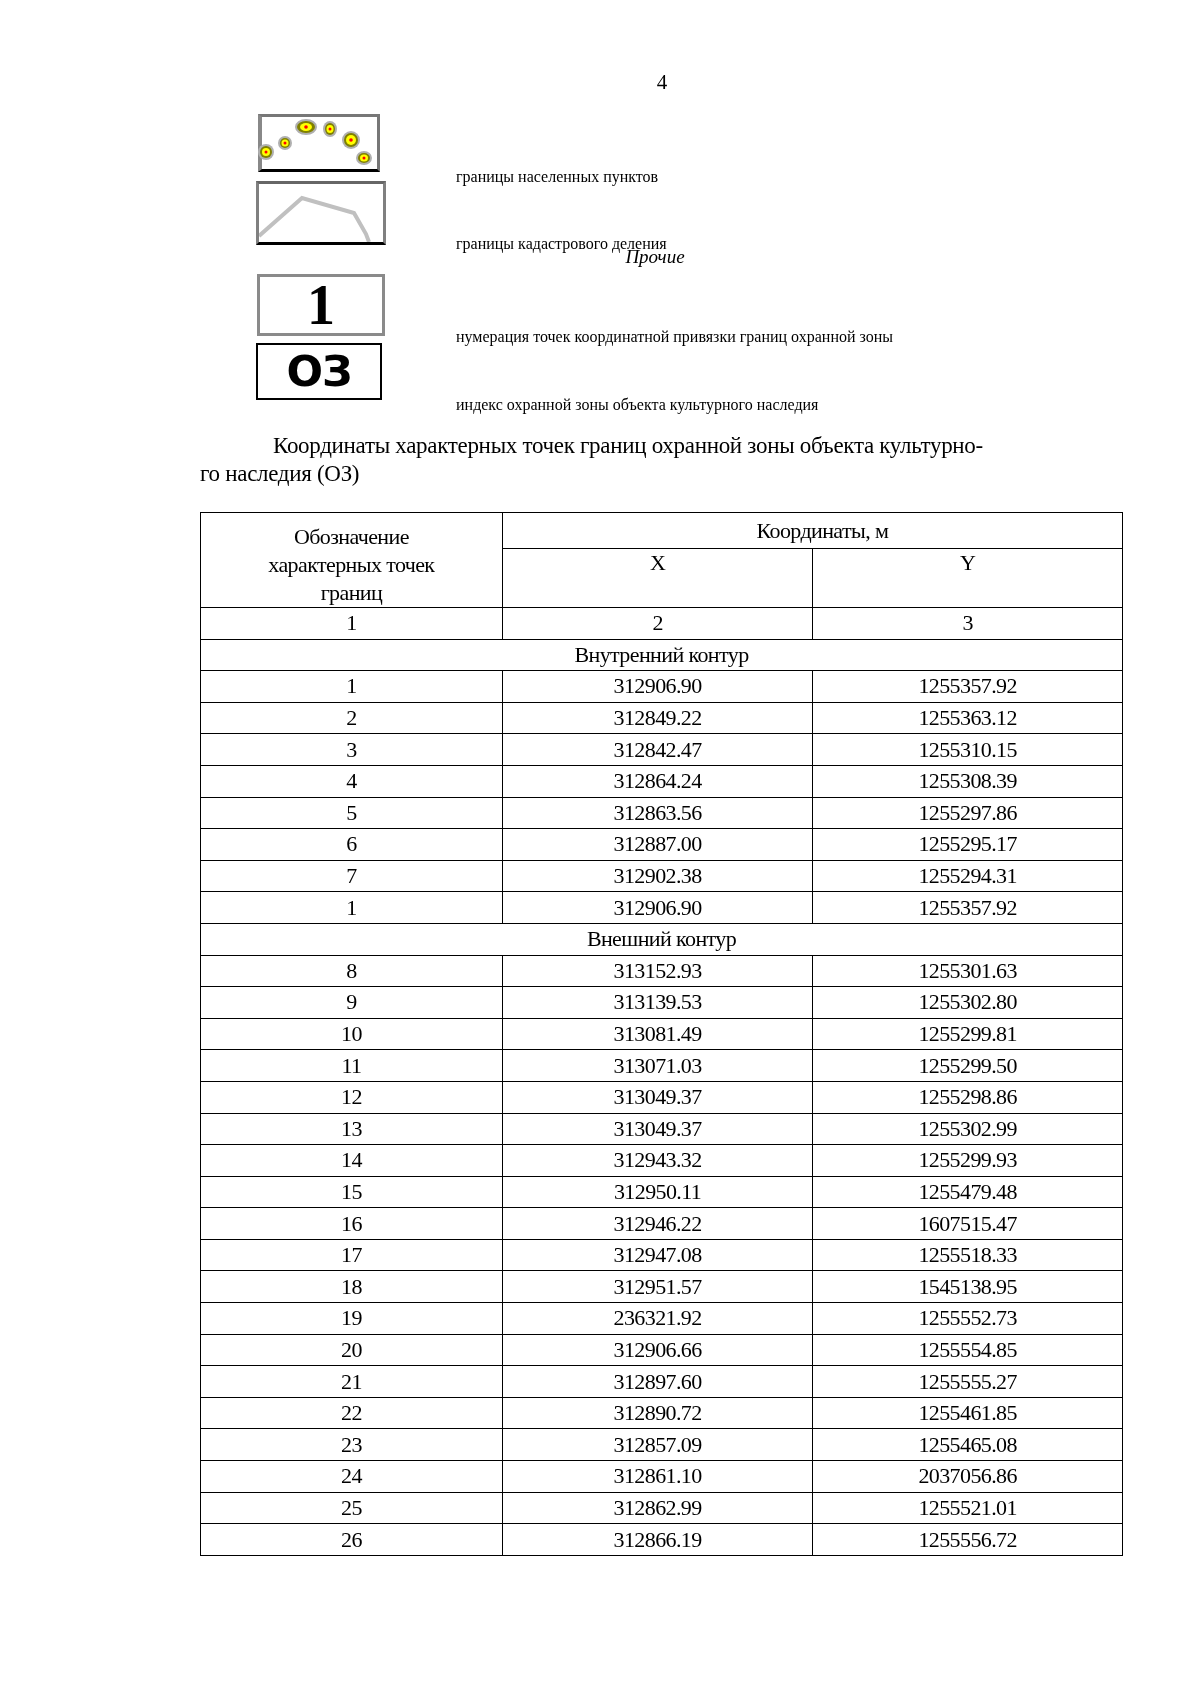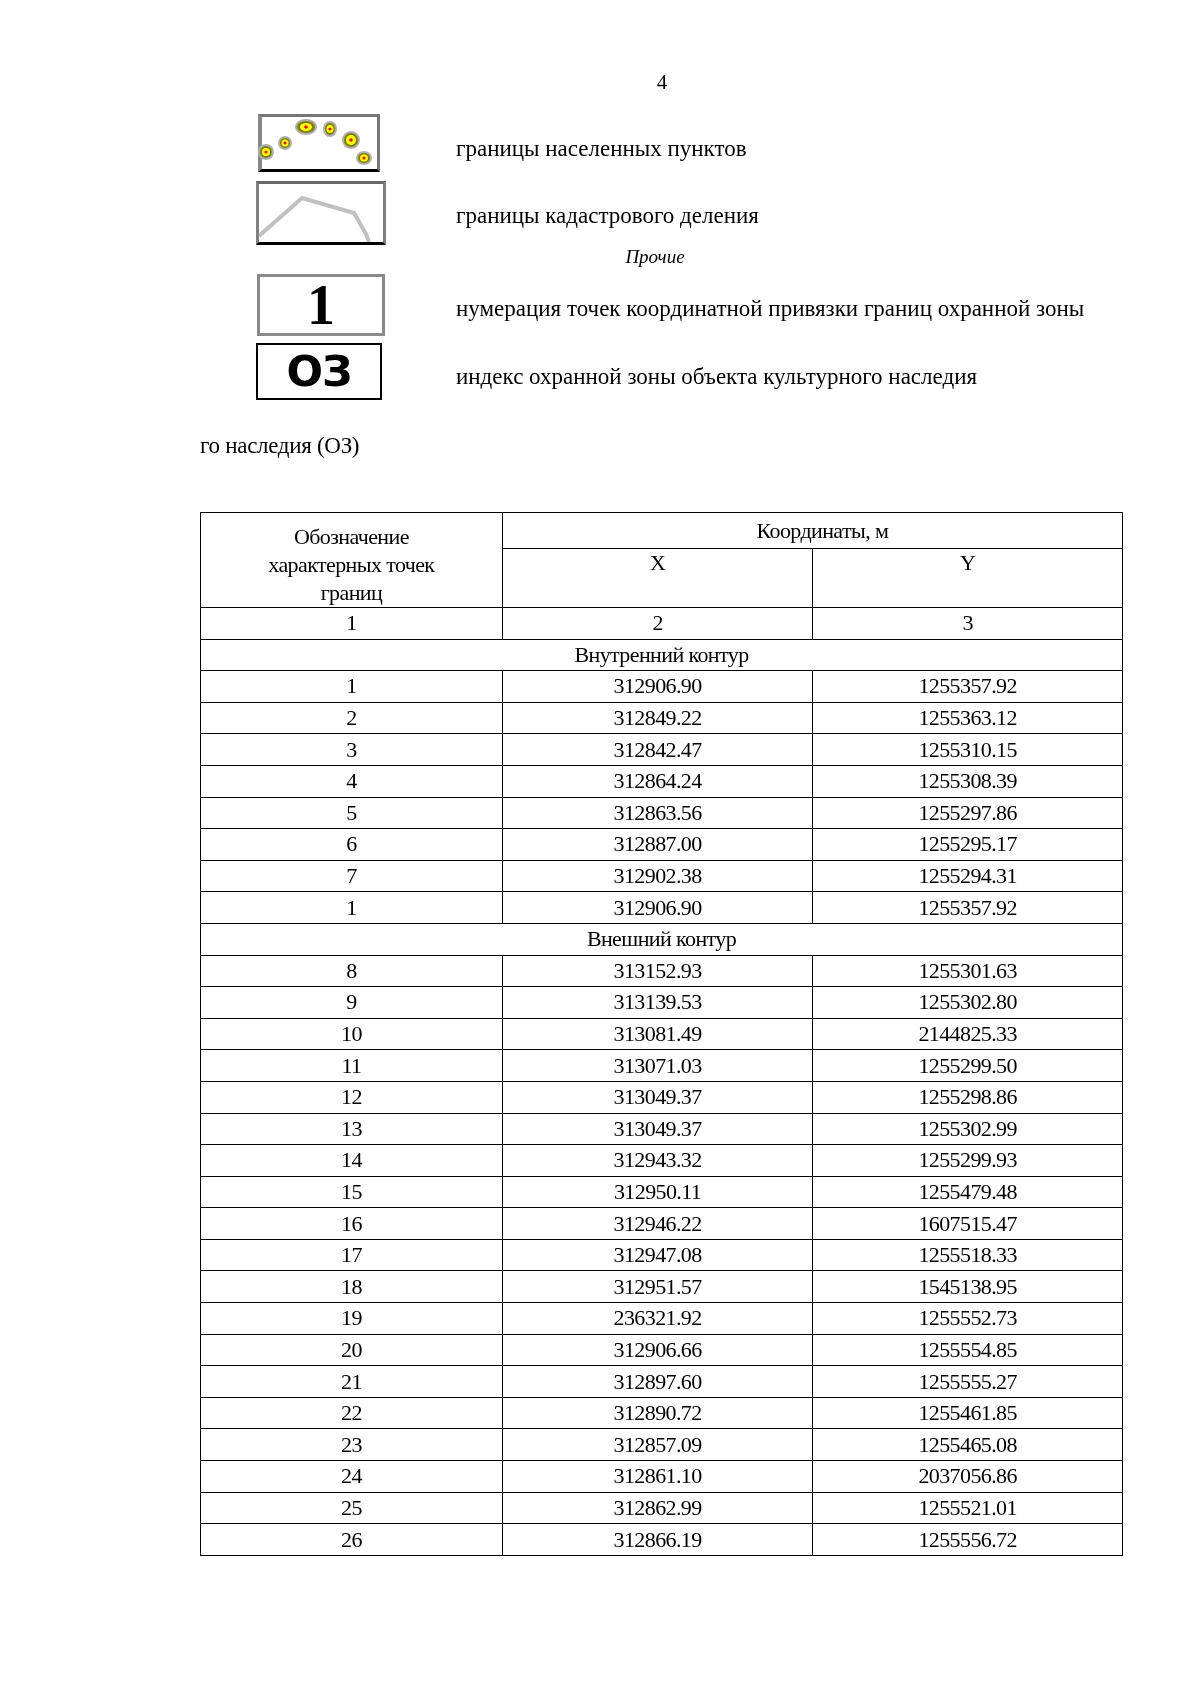--- a/index.html
+++ b/index.html
@@ -2,21 +2,21 @@
 <html><head>
   <meta charset="utf-8">
   <style>
     html, body { margin: 0; padding: 0; background: #ffffff; }
     body {
       width: 1200px; height: 1697px; position: relative; overflow: hidden;
       font-family: "Liberation Serif", "DejaVu Serif", serif; color: #000;
     }
     .page-number { position: absolute; top: 70px; left: 0; width: 1324px; text-align: center; font-size: 21px; }
     .legend-sym { position: absolute; box-sizing: border-box; }
-    .legend-label { position: absolute; left: 456px; font-size: 23px; white-space: nowrap; }
+    .legend-label { position: absolute; left: 456px; font-size: 16px; white-space: nowrap; margin-top: 32px; }
 
     .sym-settlement { left: 258px; top: 114px; width: 122px; height: 58px; border-top: 3px solid #777; border-left: 4px solid #888; border-right: 3px solid #777; border-bottom: 3px solid #000; }
     .sym-cadastral { left: 256px; top: 181px; width: 130px; height: 64px; border: 3px solid #808080; border-bottom-color: #000; border-top-color: #666; }
     .sym-number { left: 257px; top: 274px; width: 128px; height: 62px; border: 3px solid #8a8a8a; text-align: center; font-family: "Liberation Serif", serif; font-weight: bold; font-size: 56px; line-height: 56px; }
     .sym-oz { left: 256px; top: 343px; width: 126px; height: 57px; border: 2px solid #000; text-align: center; font-family: "DejaVu Sans", sans-serif; font-weight: bold; font-size: 43px; line-height: 52px; letter-spacing: -1px; }
 
     .subheading { position: absolute; top: 246px; left: 0; width: 1310px; text-align: center; font-style: italic; font-size: 19px; }
 
     .caption { position: absolute; top: 432px; left: 200px; width: 922px; font-size: 23px; line-height: 28px;
       font-family: "Liberation Sans Narrow", "Liberation Serif", serif; letter-spacing: -0.3px; text-align: justify; }
@@ -78,20 +78,21 @@
   <div class="subheading">Прочие</div>
 
   <div class="legend-sym sym-number">1</div>
   <div class="legend-label" style="top:296px;">нумерация точек координатной привязки границ охранной зоны</div>
 
   <div class="legend-sym sym-oz">ОЗ</div>
   <div class="legend-label" style="top:364px;">индекс охранной зоны объекта культурного наследия</div>
 </div>
 
 <div class="caption">
+  <span class="line1">Координаты характерных точек границ охранной зоны объекта культурно-</span>
   <span>го наследия (ОЗ)</span>
 </div>
 
 <table class="coords">
   <colgroup>
       <col class="c1">
       <col class="c2">
       <col class="c3">
     </colgroup>
   <tbody id="tbody">
@@ -160,21 +161,21 @@
         <td>1255301.63</td>
       </tr>
       <tr>
         <td>9</td>
         <td>313139.53</td>
         <td>1255302.80</td>
       </tr>
       <tr>
         <td>10</td>
         <td>313081.49</td>
-        <td>2144825.33</td>
+        <td>1255299.81</td>
       </tr>
       <tr>
         <td>11</td>
         <td>313071.03</td>
         <td>1255299.50</td>
       </tr>
       <tr>
         <td>12</td>
         <td>313049.37</td>
         <td>1255298.86</td>

